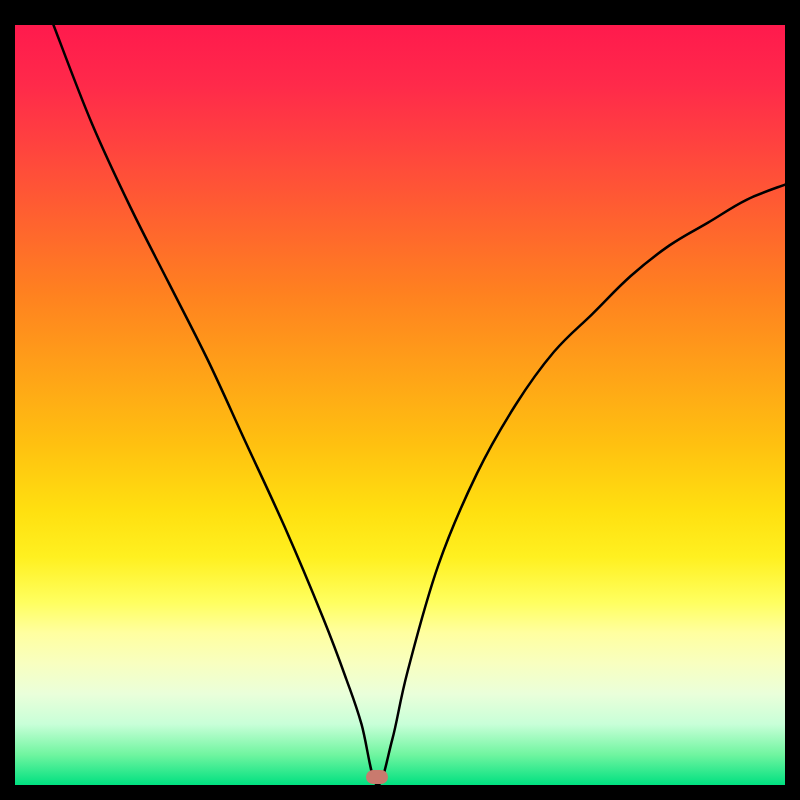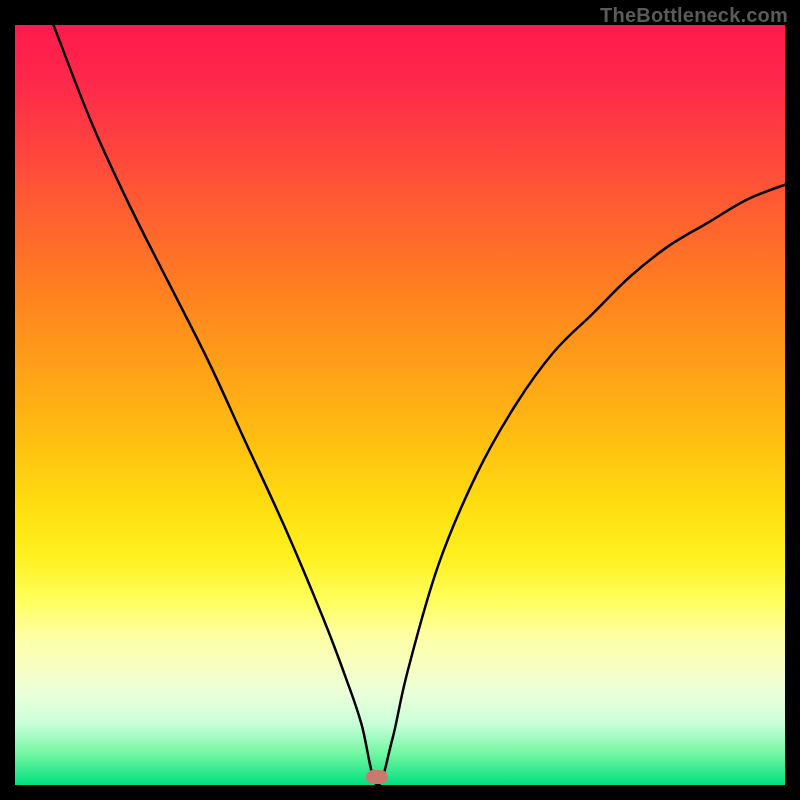--- a/index.html
+++ b/index.html
@@ -57,20 +57,19 @@
     font-size: 20px;
     font-weight: bold;
     color: #5a5a5a;
     letter-spacing: 0.2px;
   }
 </style>
 </head>
 <body>
 
 <div class="frame">
-  <div class="watermark">TheBottleneck.com</div>
   <div class="plot-area">
     <svg class="curve" viewBox="0 0 770 760" preserveAspectRatio="none">
       <path id="curve-path" fill="none" stroke="#000" stroke-width="2.5" stroke-linecap="round" stroke-linejoin="round" d="M 38.5 0.0 C 45.4 17.8, 63.1 66.0, 77.0 98.8 C 90.9 131.6, 101.6 153.7, 115.5 182.4 C 129.4 211.1, 140.1 231.0, 154.0 258.4 C 167.9 285.8, 178.6 305.7, 192.5 334.4 C 206.4 363.1, 217.1 387.9, 231.0 418.0 C 244.9 448.1, 255.6 470.1, 269.5 501.6 C 283.4 533.1, 296.9 565.4, 308.0 592.8 C 319.1 620.2, 324.2 634.4, 331.1 653.6 C 338.0 672.8, 341.0 680.0, 346.5 699.2 C 352.0 718.4, 356.4 757.3, 361.9 760.0 C 367.4 762.7, 371.8 734.9, 377.3 714.4 C 382.8 693.9, 384.4 677.5, 392.7 646.0 C 401.0 614.5, 411.0 575.2, 423.5 539.6 C 436.0 504.0, 448.1 477.1, 462.0 448.4 C 475.9 419.7, 486.6 401.9, 500.5 380.0 C 514.4 358.1, 525.1 343.2, 539.0 326.8 C 552.9 310.4, 563.6 302.5, 577.5 288.8 C 591.4 275.1, 602.1 263.1, 616.0 250.8 C 629.9 238.5, 640.6 230.0, 654.5 220.4 C 668.4 210.8, 679.1 205.8, 693.0 197.6 C 706.9 189.4, 717.6 181.6, 731.5 174.8 C 745.4 168.0, 763.1 162.3, 770.0 159.6"></path>
     </svg>
     <div id="marker" class="marker" style="left: 361.9px; top: 752.4px;"></div>
   </div>
 </div>
 
 </body></html>

